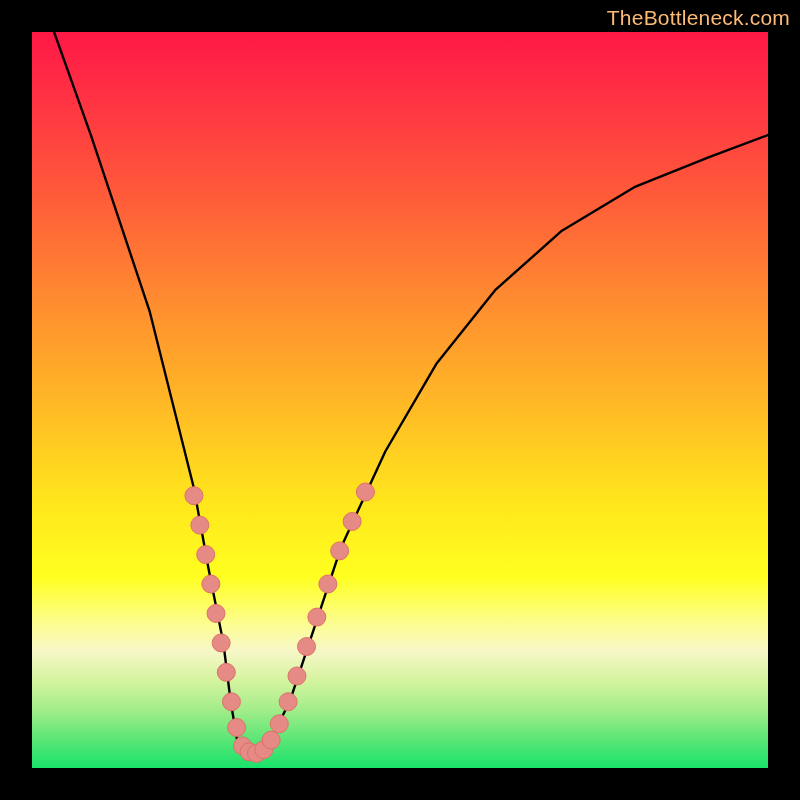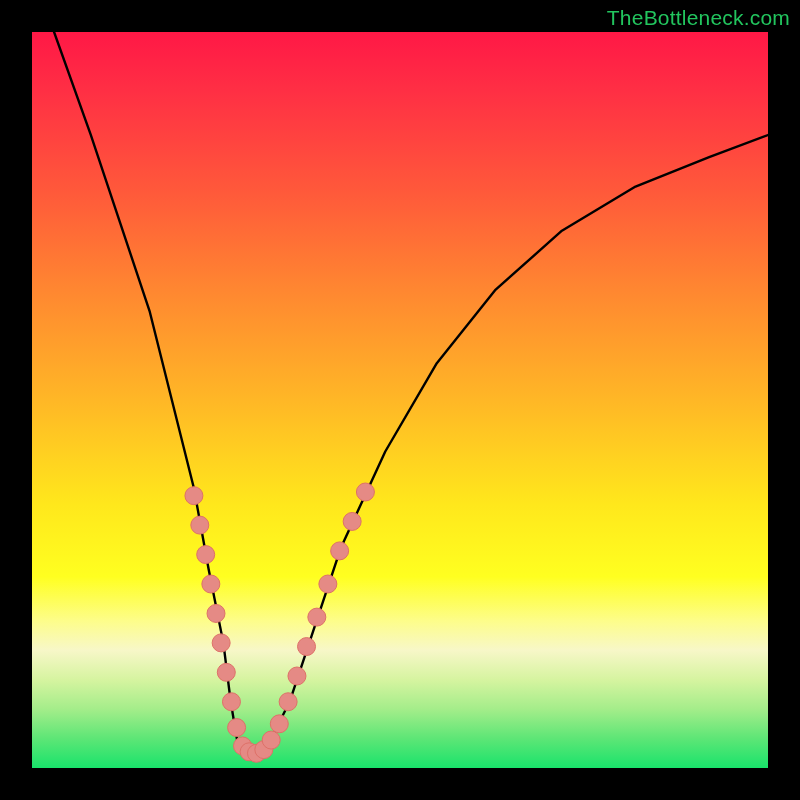--- a/index.html
+++ b/index.html
@@ -54,21 +54,21 @@
     position: absolute;
     left: 0;
     top: 0;
     width: 100%;
     height: 100%;
   }
   .watermark {
     position: absolute;
     top: 6px;
     right: 10px;
-    color: #22c55e;
+    color: #fdba74;
     font-size: 21px;
     font-weight: 400;
     letter-spacing: 0.2px;
     user-select: none;
   }
 </style>
 </head>
 <body>
 
 <div class="chart-frame">

